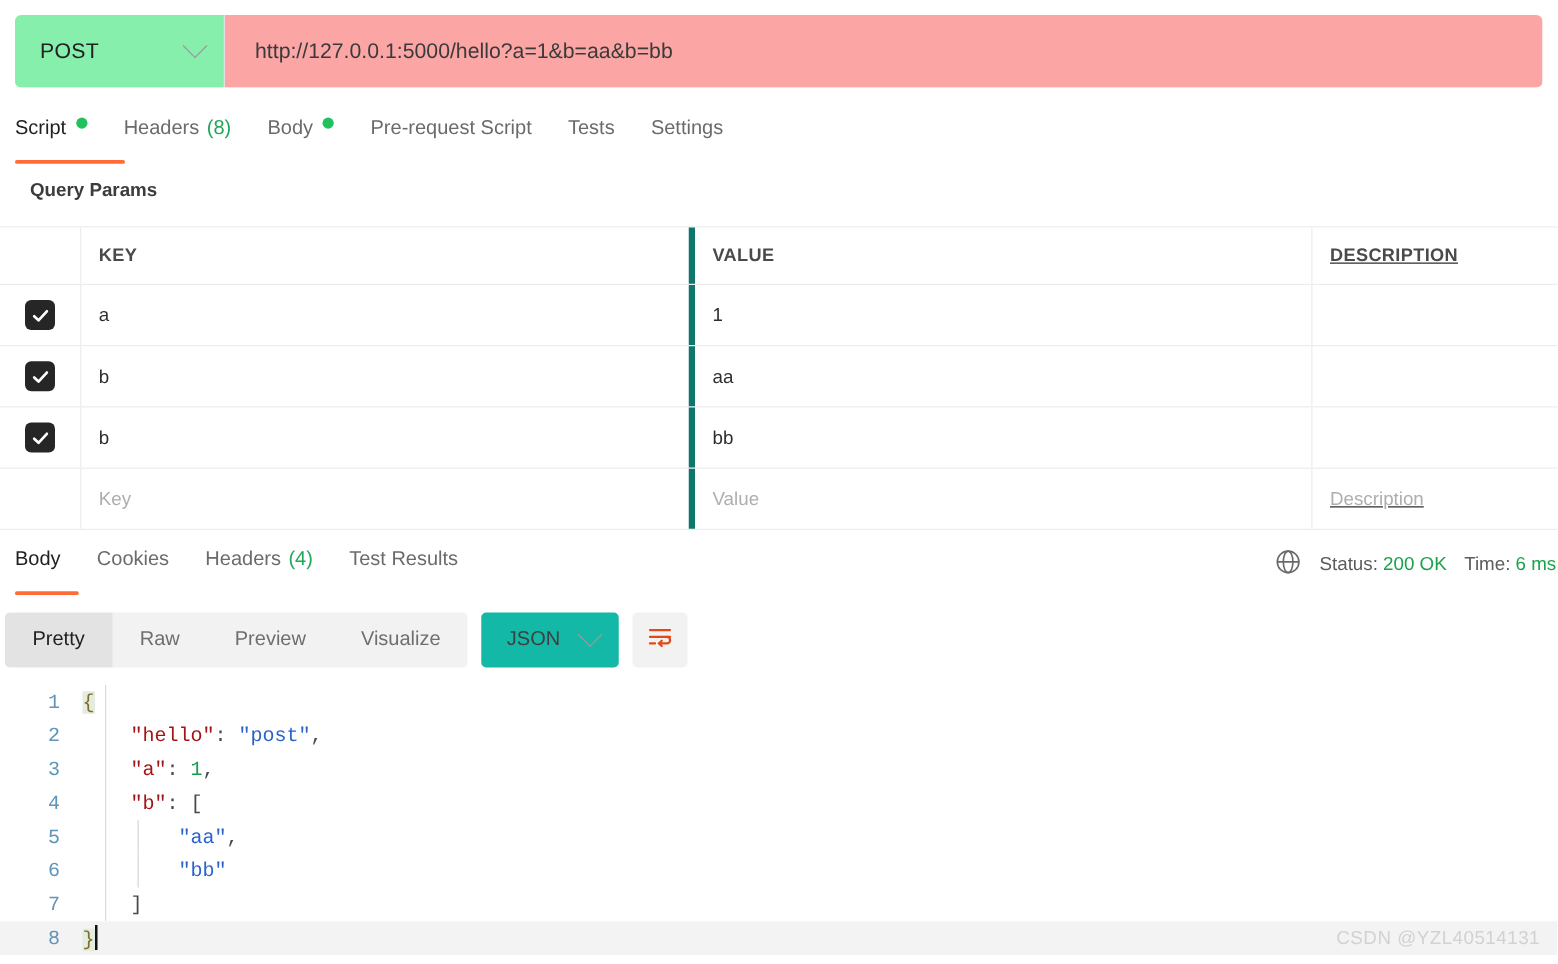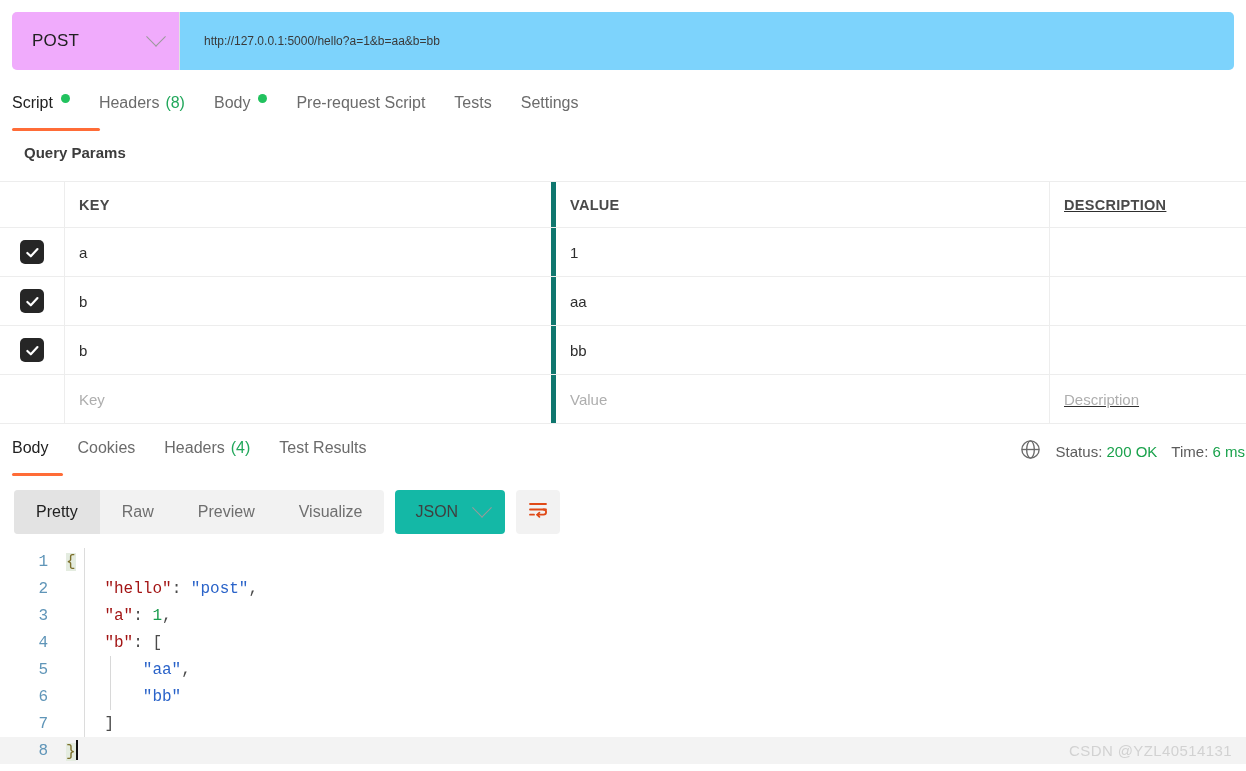--- a/index.html
+++ b/index.html
@@ -30,43 +30,43 @@
     overflow: hidden;
   }
   .method-select {
     width: 168px;
     display: flex;
     align-items: center;
     justify-content: space-between;
     padding: 0 16px 0 20px;
     box-sizing: border-box;
     border-right: 1px solid #e1e1e1;
-    background: #f0abfc;
+    background: #86efac;
     cursor: pointer;
   }
   .method-label {
     font-size: 17px;
     color: #212121;
     letter-spacing: 0.2px;
   }
   .chev {
     width: 13px;
     height: 13px;
     border-right: 1.6px solid #9a9a9a;
     border-bottom: 1.6px solid #9a9a9a;
     transform: rotate(45deg) translate(-3px, -3px);
   }
   .url-input {
     flex: 1;
     display: flex;
     align-items: center;
     padding-left: 24px;
-    font-size: 12px;
+    font-size: 17px;
     color: #3a3a3a;
-    background: #7dd3fc;
+    background: #fca5a5;
     cursor: text;
   }
 
   
   .req-tabs {
     position: absolute;
     left: 12px;
     top: 88px;
     width: 1222px;
     height: 42px;
@@ -206,21 +206,21 @@
     align-items: center;
     gap: 14px;
     font-size: 15px;
     color: #5c5c5c;
   }
   .green { color: #1aa24c; }
 
   
   .viewbar {
     position: absolute;
-    left: 14px;
+    left: 4px;
     top: 490px;
     display: flex;
     align-items: center;
     gap: 11px;
     text-align: center;
   }
   .seg {
     display: flex;
     background: #f2f2f2;
     border-radius: 4px;

